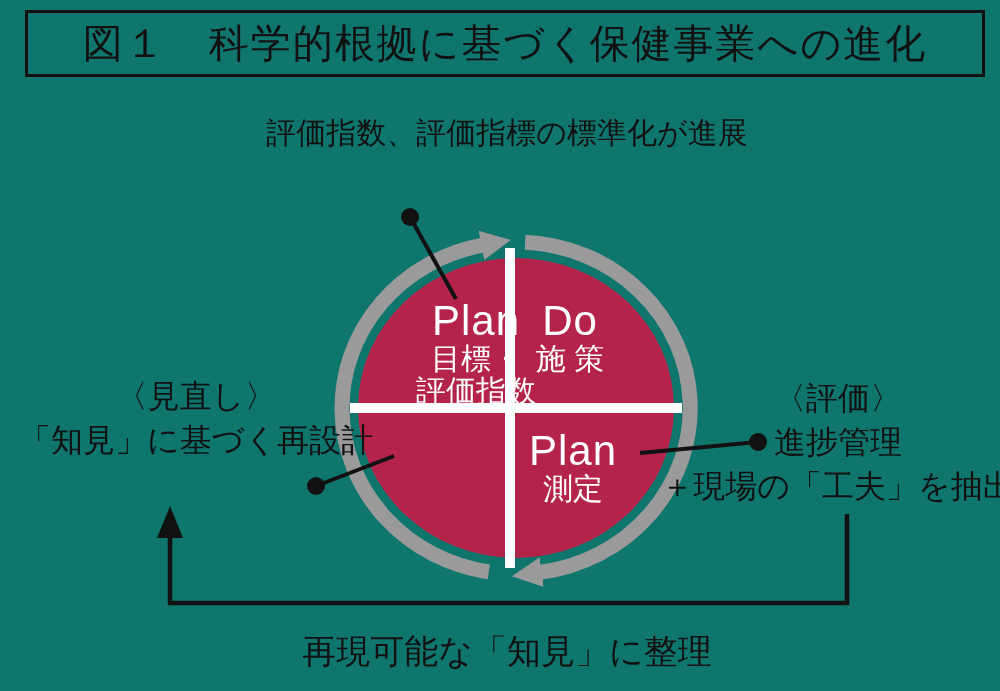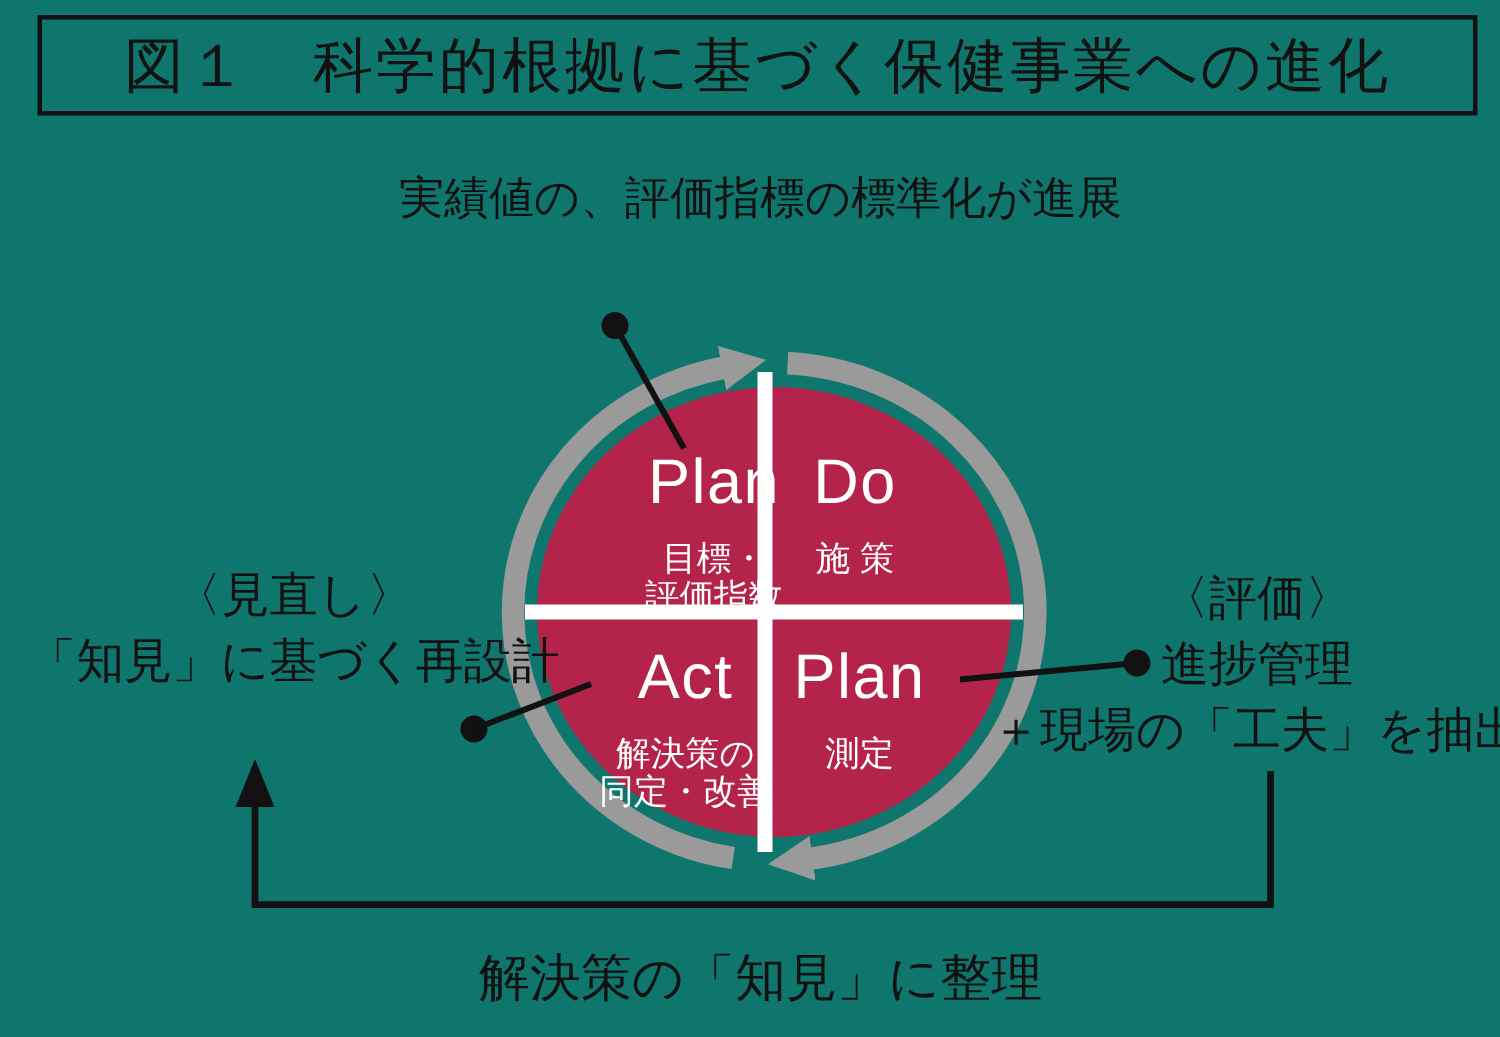--- a/index.html
+++ b/index.html
@@ -20,21 +20,21 @@
   .ann-heading { font-size:33px; line-height:1.0; margin-bottom:16px; }
   .ann-detail  { font-size:30px; line-height:1.0; }
   .ann-3line   { font-size:32px; line-height:1.38; }
 
   .caption { position:absolute; left:507px; top:629px; transform:translateX(-50%);
              font-size:34px; white-space:nowrap; }
 
   .quad { position:absolute; transform:translateX(-50%); text-align:center;
           color:#ffffff; white-space:nowrap; }
   .q-word { font-size:42px; font-weight:500; line-height:1.0; letter-spacing:1px; }
-  .q-sub  { font-size:23px; font-weight:500; line-height:1.08; margin-top:18px; }
+  .q-sub  { font-size:30px; font-weight:500; line-height:1.08; margin-top:1px; }
 
   .stroke-black { stroke:#111111; }
   .fill-black   { fill:#111111; }
   .ring         { stroke:#9a9a9a; fill:none; stroke-width:15; }
 </style>
 </head>
 <body>
 
 <div class="stage">
 
@@ -63,58 +63,51 @@
     <line x1="316" y1="486" x2="394" y2="456" class="stroke-black" stroke-width="4"></line>
 
     <circle cx="758" cy="442" r="9" class="fill-black"></circle>
     <line x1="758" y1="442" x2="640" y2="453" class="stroke-black" stroke-width="4"></line>
 
     <path d="M 847 514 L 847 603 L 170 603 L 170 536" fill="none" class="stroke-black" stroke-width="4.5"></path>
     <polygon points="170,506 157,538 183,538" class="fill-black"></polygon>
   </svg>
 
   <div class="ann" style="left:507px; top:118px;">
-    <div class="ann-detail">実績値の、評価指標の標準化が進展</div>
+    <div class="ann-detail">評価指数、評価指標の標準化が進展</div>
   </div>
 
   <div class="ann ann-3line" style="left:196px; top:374px;">
     <div>〈見直し〉</div>
     <div>「知見」に基づく再設計</div>
   </div>
 
   <div class="ann ann-3line" style="left:838px; top:376px;">
     <div>〈評価〉</div>
     <div>進捗管理</div>
     <div>＋現場の「工夫」を抽出</div>
   </div>
 
-  <div class="caption">解決策の「知見」に整理</div>
+  <div class="caption">再現可能な「知見」に整理</div>
 
   <div class="quad" style="left:476px; top:300px;">
     <div class="q-word">Plan</div>
     <div class="q-sub">
       <div>目標・</div>
       <div>評価指数</div>
     </div>
   </div>
 
   <div class="quad" style="left:570px; top:300px;">
     <div class="q-word">Do</div>
     <div class="q-sub">
       <div>施 策</div>
     </div>
   </div>
 
-  <div class="quad" style="left:457px; top:430px;">
-    <div class="q-word">Act</div>
-    <div class="q-sub">
-      <div>解決策の</div>
-      <div>同定・改善</div>
-    </div>
-  </div>
 
   <div class="quad" style="left:573px; top:430px;">
     <div class="q-word">Plan</div>
     <div class="q-sub">
       <div>測定</div>
     </div>
   </div>
 
 </div>
 

